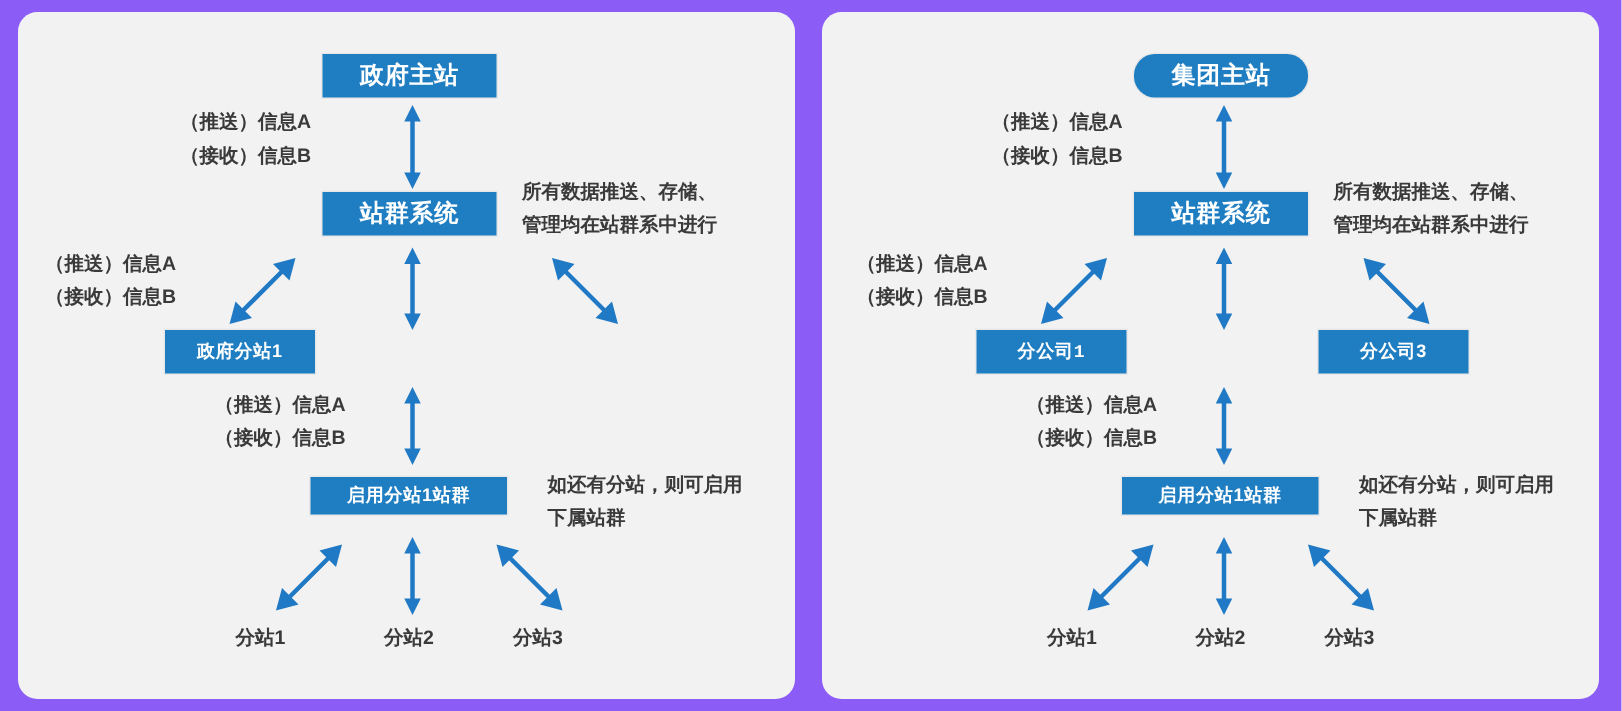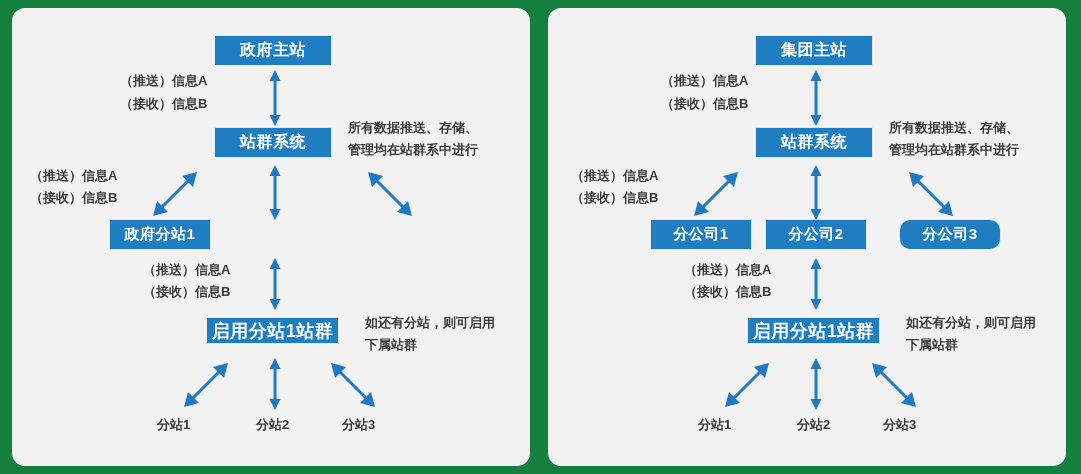--- a/index.html
+++ b/index.html
@@ -1,31 +1,31 @@
 <!DOCTYPE html>
 <html><head>
 <meta charset="utf-8">
 <style>
   html,body{margin:0;padding:0;background:#ffffff;}
   body{width:1081px;height:474px;font-family:"Liberation Sans","DejaVu Sans",sans-serif;}
-  .stage{position:relative;width:1081px;height:474px;overflow:hidden;background:#15803d;}
+  .stage{position:relative;width:1081px;height:474px;overflow:hidden;background:#8b5cf6;}
   .panel{position:absolute;top:8px;width:518px;height:458px;background:#f2f2f2;border-radius:13px;}
   .panel.left{left:12px;}
   .panel.right{left:548px;}
   .diagram{position:absolute;left:0;top:0;width:518px;height:458px;}
   .box{
     position:absolute;background:#1f7ec2;color:#ffffff;
     display:flex;align-items:center;justify-content:center;
     font-weight:bold;letter-spacing:.5px;
     box-shadow:0 0 0 1px rgba(0,0,0,0.04);
   }
   .box-l1{width:116px;height:29px;font-size:16px;}
   .box-l2{width:116px;height:29px;font-size:16px;}
-  .box-l3{width:100px;height:29px;font-size:15px;}
-  .box-l4{width:131px;height:25px;font-size:18px;}
+  .box-l3{width:100px;height:29px;font-size:12px;}
+  .box-l4{width:131px;height:25px;font-size:12px;}
   .note{position:absolute;color:#3a3a3a;font-size:13px;font-weight:bold;line-height:22px;white-space:nowrap;}
   .leaf{position:absolute;color:#3a3a3a;font-size:13px;font-weight:bold;white-space:nowrap;}
   .arrow{position:absolute;}
   .arrow svg{display:block;overflow:visible;}
 </style>
 </head>
 <body>
 
 <div class="stage">
 
@@ -121,21 +121,21 @@
 
       <div class="leaf" style="left:145px;top:408px;">分站1</div>
       <div class="leaf" style="left:244px;top:408px;">分站2</div>
       <div class="leaf" style="left:330px;top:408px;">分站3</div>
     </div>
   </div>
 
   <div class="panel right">
     <div class="diagram">
 
-      <div class="box box-l1" style="left:208px;top:28px;">集团主站</div>
+      <div class="box box-l1" style="left:208px;top:28px;border-radius:14px;">集团主站</div>
 
       <div class="arrow" style="left:260px;top:62px;">
         <svg width="16" height="56" viewBox="0 0 16 56">
           <line x1="8" y1="9" x2="8" y2="47" stroke="#2079c4" stroke-width="3"></line>
           <polygon points="8,0 13.5,11 2.5,11" fill="#2079c4"></polygon>
           <polygon points="8,56 13.5,45 2.5,45" fill="#2079c4"></polygon>
         </svg>
       </div>
 
       <div class="note" style="left:113px;top:62px;">（推送）信息A</div>
@@ -166,23 +166,22 @@
       </div>
 
       <div class="arrow" style="left:359px;top:162px;">
         <svg width="48" height="48" viewBox="0 0 48 48">
           <line x1="9" y1="9" x2="39" y2="39" stroke="#2079c4" stroke-width="3"></line>
           <polygon points="2,2 17,6 6,17" fill="#2079c4"></polygon>
           <polygon points="46,46 31,42 42,31" fill="#2079c4"></polygon>
         </svg>
       </div>
 
-      <div class="box box-l3" style="left:103px;top:212px;">分公司1</div>
-      <div class="box box-l3" style="left:218px;top:212px;">分公司2</div>
-      <div class="box box-l3" style="left:352px;top:212px;border-radius:10px;">分公司3</div>
+      <div class="box box-l3" style="left:103px;top:212px;font-family:Liberation Mono, monospace;">分公司1</div>
+      <div class="box box-l3" style="left:331px;top:212px;">分公司3</div>
 
       <div class="note" style="left:136px;top:251px;">（推送）信息A</div>
       <div class="note" style="left:136px;top:273px;">（接收）信息B</div>
 
       <div class="arrow" style="left:260px;top:250px;">
         <svg width="16" height="52" viewBox="0 0 16 52">
           <line x1="8" y1="9" x2="8" y2="43" stroke="#2079c4" stroke-width="3"></line>
           <polygon points="8,0 13.5,11 2.5,11" fill="#2079c4"></polygon>
           <polygon points="8,52 13.5,41 2.5,41" fill="#2079c4"></polygon>
         </svg>

